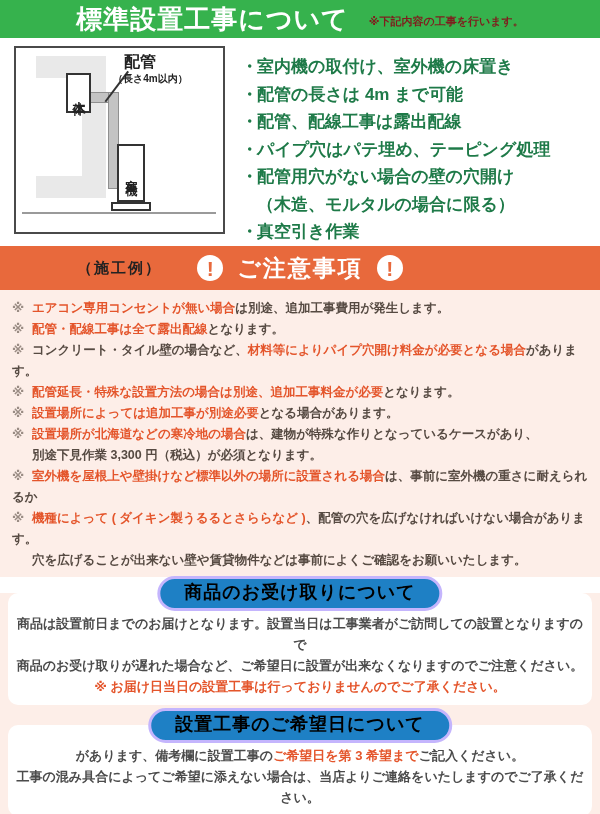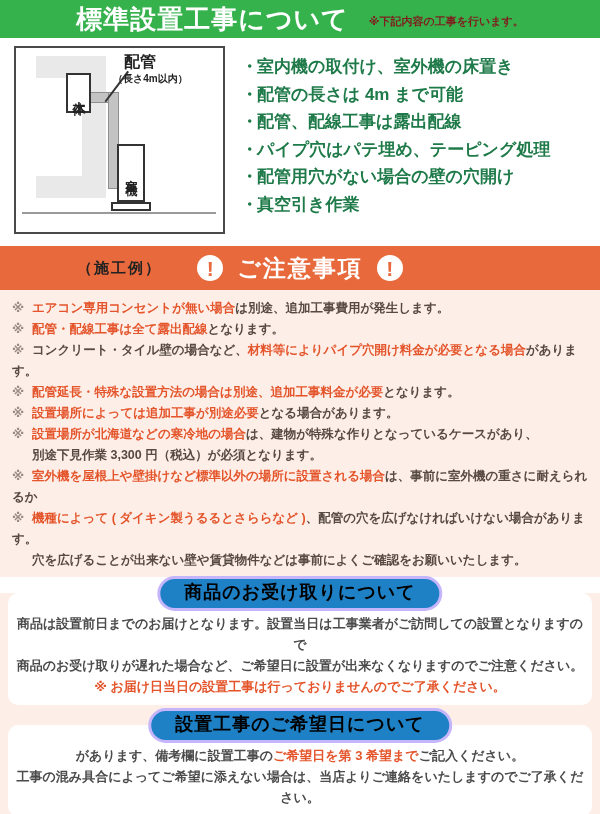--- a/index.html
+++ b/index.html
@@ -79,20 +79,21 @@
       <div class="pipe-label">配管</div>
       <div class="pipe-note">（長さ4m以内）</div>
       <div class="diagram-caption">（施工例）</div>
     </div>
     <div class="bullets">
         <div class="tline"><span class="marker">・</span><span class="seg">室内機の取付け、室外機の床置き</span></div>
         <div class="tline"><span class="marker">・</span><span class="seg">配管の長さは 4m まで可能</span></div>
         <div class="tline"><span class="marker">・</span><span class="seg">配管、配線工事は露出配線</span></div>
         <div class="tline"><span class="marker">・</span><span class="seg">パイプ穴はパテ埋め、テーピング処理</span></div>
         <div class="tline"><span class="marker">・</span><span class="seg">配管用穴がない場合の壁の穴開け</span></div>
+        <div class="tline indent"><span class="seg">（木造、モルタルの場合に限る）</span></div>
         <div class="tline"><span class="marker">・</span><span class="seg">真空引き作業</span></div>
       </div>
   </div>
 
   <div class="band-orange">
     <span class="excl-icon">!</span>
     <span class="caution-title">ご注意事項</span>
     <span class="excl-icon">!</span>
   </div>
 

